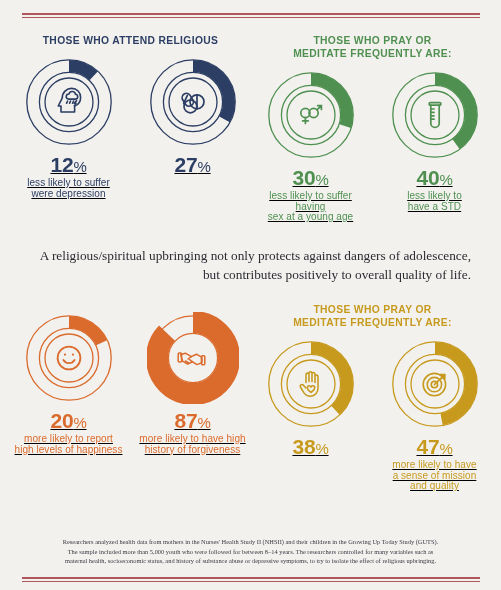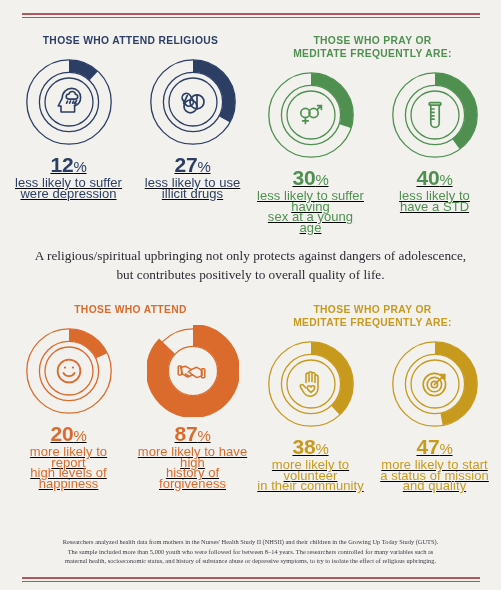--- a/index.html
+++ b/index.html
@@ -45,32 +45,32 @@
     font-weight:bold;
     font-size:14px;
     margin-top:6px;
     line-height:1;
     letter-spacing:-.2px;
   }
   .pct .num{font-size:21px;font-weight:bold;}
   .pct .sym{font-size:15px;font-weight:normal;}
   .caption{
     text-align:center;
-    font-size:13px;
+    font-size:10px;
     line-height:10.5px;
     margin-top:3px;
     letter-spacing:.05px;
   }
 
   
   .statement{
     position:absolute;
     left:30px;width:441px;
     top:246px;
-    text-align:center;
+    text-align:right;
     font-family:"Liberation Serif", serif;
     font-size:13.3px;
     line-height:19px;
     color:#2b2b33;
   }
 
   
   .footer{
     position:absolute;
     left:18px;width:465px;
@@ -133,24 +133,20 @@
             <g fill="none" stroke="#2c3e63" stroke-width="1.7" stroke-linecap="round">
               <rect x="36.5" y="37" width="8.6" height="13.6" rx="4.3" transform="rotate(-32 40.8 43.8)"></rect>
               <path d="M35.4 44.6 l7.4 -4.8" transform="rotate(-32 40.8 43.8)"></path>
               <circle cx="50" cy="45.8" r="7"></circle>
               <path d="M50 38.8 L50 52.8"></path>
               <circle cx="43.4" cy="50.4" r="6.4"></circle>
             </g>
           </svg>
         </div>
         <div class="pct navy"><span class="num">27</span><span class="sym">%</span></div>
-        <div class="caption navy">
-          <div>less likely to use</div>
-          <div>illicit drugs</div>
-        </div>
       </div>
 
     </div>
   </div>
 
   <div class="quad" style="left:250px;top:34px;width:245px;">
     <div class="group-title green">
       <div>THOSE WHO PRAY OR</div>
       <div>MEDITATE FREQUENTLY ARE:</div>
     </div>
@@ -199,21 +195,20 @@
         </div>
       </div>
 
     </div>
   </div>
 
   <div class="statement">A religious/spiritual upbringing not only protects against dangers of adolescence, but contributes positively to overall quality of life.</div>
 
   <div class="quad" style="left:8px;top:303px;width:245px;">
     <div class="group-title orange">
-      <div>THOSE WHO ATTEND</div>
     </div>
     <div class="stats-row">
 
       <div class="stat">
         <div class="donut-wrap">
           <svg viewBox="0 0 92 92">
             <circle cx="46" cy="46" r="36" fill="none" stroke="#db6b2c" stroke-width="12" stroke-dasharray="40.7 185.5" stroke-dashoffset="0" transform="rotate(-90 46 46)"></circle>
             <circle cx="46" cy="46" r="42.2" fill="none" stroke="#db6b2c" stroke-width="1.3"></circle>
             <circle cx="46" cy="46" r="29.6" fill="none" stroke="#db6b2c" stroke-width="1.3"></circle>
             <circle cx="46" cy="46" r="24" fill="none" stroke="#db6b2c" stroke-width="1.3"></circle>
@@ -271,24 +266,20 @@
             <circle cx="46" cy="46" r="42.2" fill="none" stroke="#c79a1e" stroke-width="1.3"></circle>
             <circle cx="46" cy="46" r="29.6" fill="none" stroke="#c79a1e" stroke-width="1.3"></circle>
             <circle cx="46" cy="46" r="24" fill="none" stroke="#c79a1e" stroke-width="1.3"></circle>
             <g fill="none" stroke="#c79a1e" stroke-width="1.55" stroke-linecap="round" stroke-linejoin="round">
               <path d="M41 44.4 L41 36.6 a1.5 1.5 0 0 1 3 0 L44 43.6 M44 43.6 L44 35.2 a1.5 1.5 0 0 1 3 0 L47 43.6 M47 43.6 L47 36 a1.5 1.5 0 0 1 3 0 L50 44.4 M50 44.4 L50 38.6 a1.5 1.5 0 0 1 3 0 L53 50 c0 4.6-3 8.2-7.4 8.2 c-3 0-5.2-1.4-6.8-3.6 L35.4 49 a1.7 1.7 0 0 1 2.6-2.1 L41 50"></path>
               <path d="M46 54.4 c-2-1.6-3.6-2.8-3.6-4.4 a1.8 1.8 0 0 1 3.6-.8 a1.8 1.8 0 0 1 3.6 .8 c0 1.6-1.6 2.8-3.6 4.4 z"></path>
             </g>
           </svg>
         </div>
         <div class="pct gold"><span class="num">38</span><span class="sym">%</span></div>
-        <div class="caption gold">
-          <div>more likely to volunteer</div>
-          <div>in their community</div>
-        </div>
       </div>
 
       <div class="stat">
         <div class="donut-wrap">
           <svg viewBox="0 0 92 92">
             <circle cx="46" cy="46" r="36" fill="none" stroke="#c79a1e" stroke-width="12" stroke-dasharray="106.3 119.9" stroke-dashoffset="0" transform="rotate(-90 46 46)"></circle>
             <circle cx="46" cy="46" r="42.2" fill="none" stroke="#c79a1e" stroke-width="1.3"></circle>
             <circle cx="46" cy="46" r="29.6" fill="none" stroke="#c79a1e" stroke-width="1.3"></circle>
             <circle cx="46" cy="46" r="24" fill="none" stroke="#c79a1e" stroke-width="1.3"></circle>
             <g fill="none" stroke="#c79a1e" stroke-width="1.6" stroke-linecap="round" stroke-linejoin="round">
@@ -296,22 +287,22 @@
               <circle cx="45.4" cy="46.6" r="7.2"></circle>
               <circle cx="45.4" cy="46.6" r="3.2"></circle>
               <path d="M45.4 46.6 L55 37.4"></path>
               <path d="M51.6 36.6 L55.8 36.6 L55.8 40.8"></path>
               <path d="M52.2 40.6 L55.8 36.9 M51.8 36.6 L55.4 40.2"></path>
             </g>
           </svg>
         </div>
         <div class="pct gold"><span class="num">47</span><span class="sym">%</span></div>
         <div class="caption gold">
-          <div>more likely to start</div>
-          <div>a status of mission</div>
+          <div>more likely to have</div>
+          <div>a sense of mission</div>
           <div>and quality</div>
         </div>
       </div>
 
     </div>
   </div>
 
   <div class="footer">
     <p>Researchers analyzed health data from mothers in the Nurses' Health Study II (NHSII) and their children in the Growing Up Today Study (GUTS).</p>
     <p>The sample included more than 5,000 youth who were followed for between 8–14 years. The researchers controlled for many variables such as</p>

